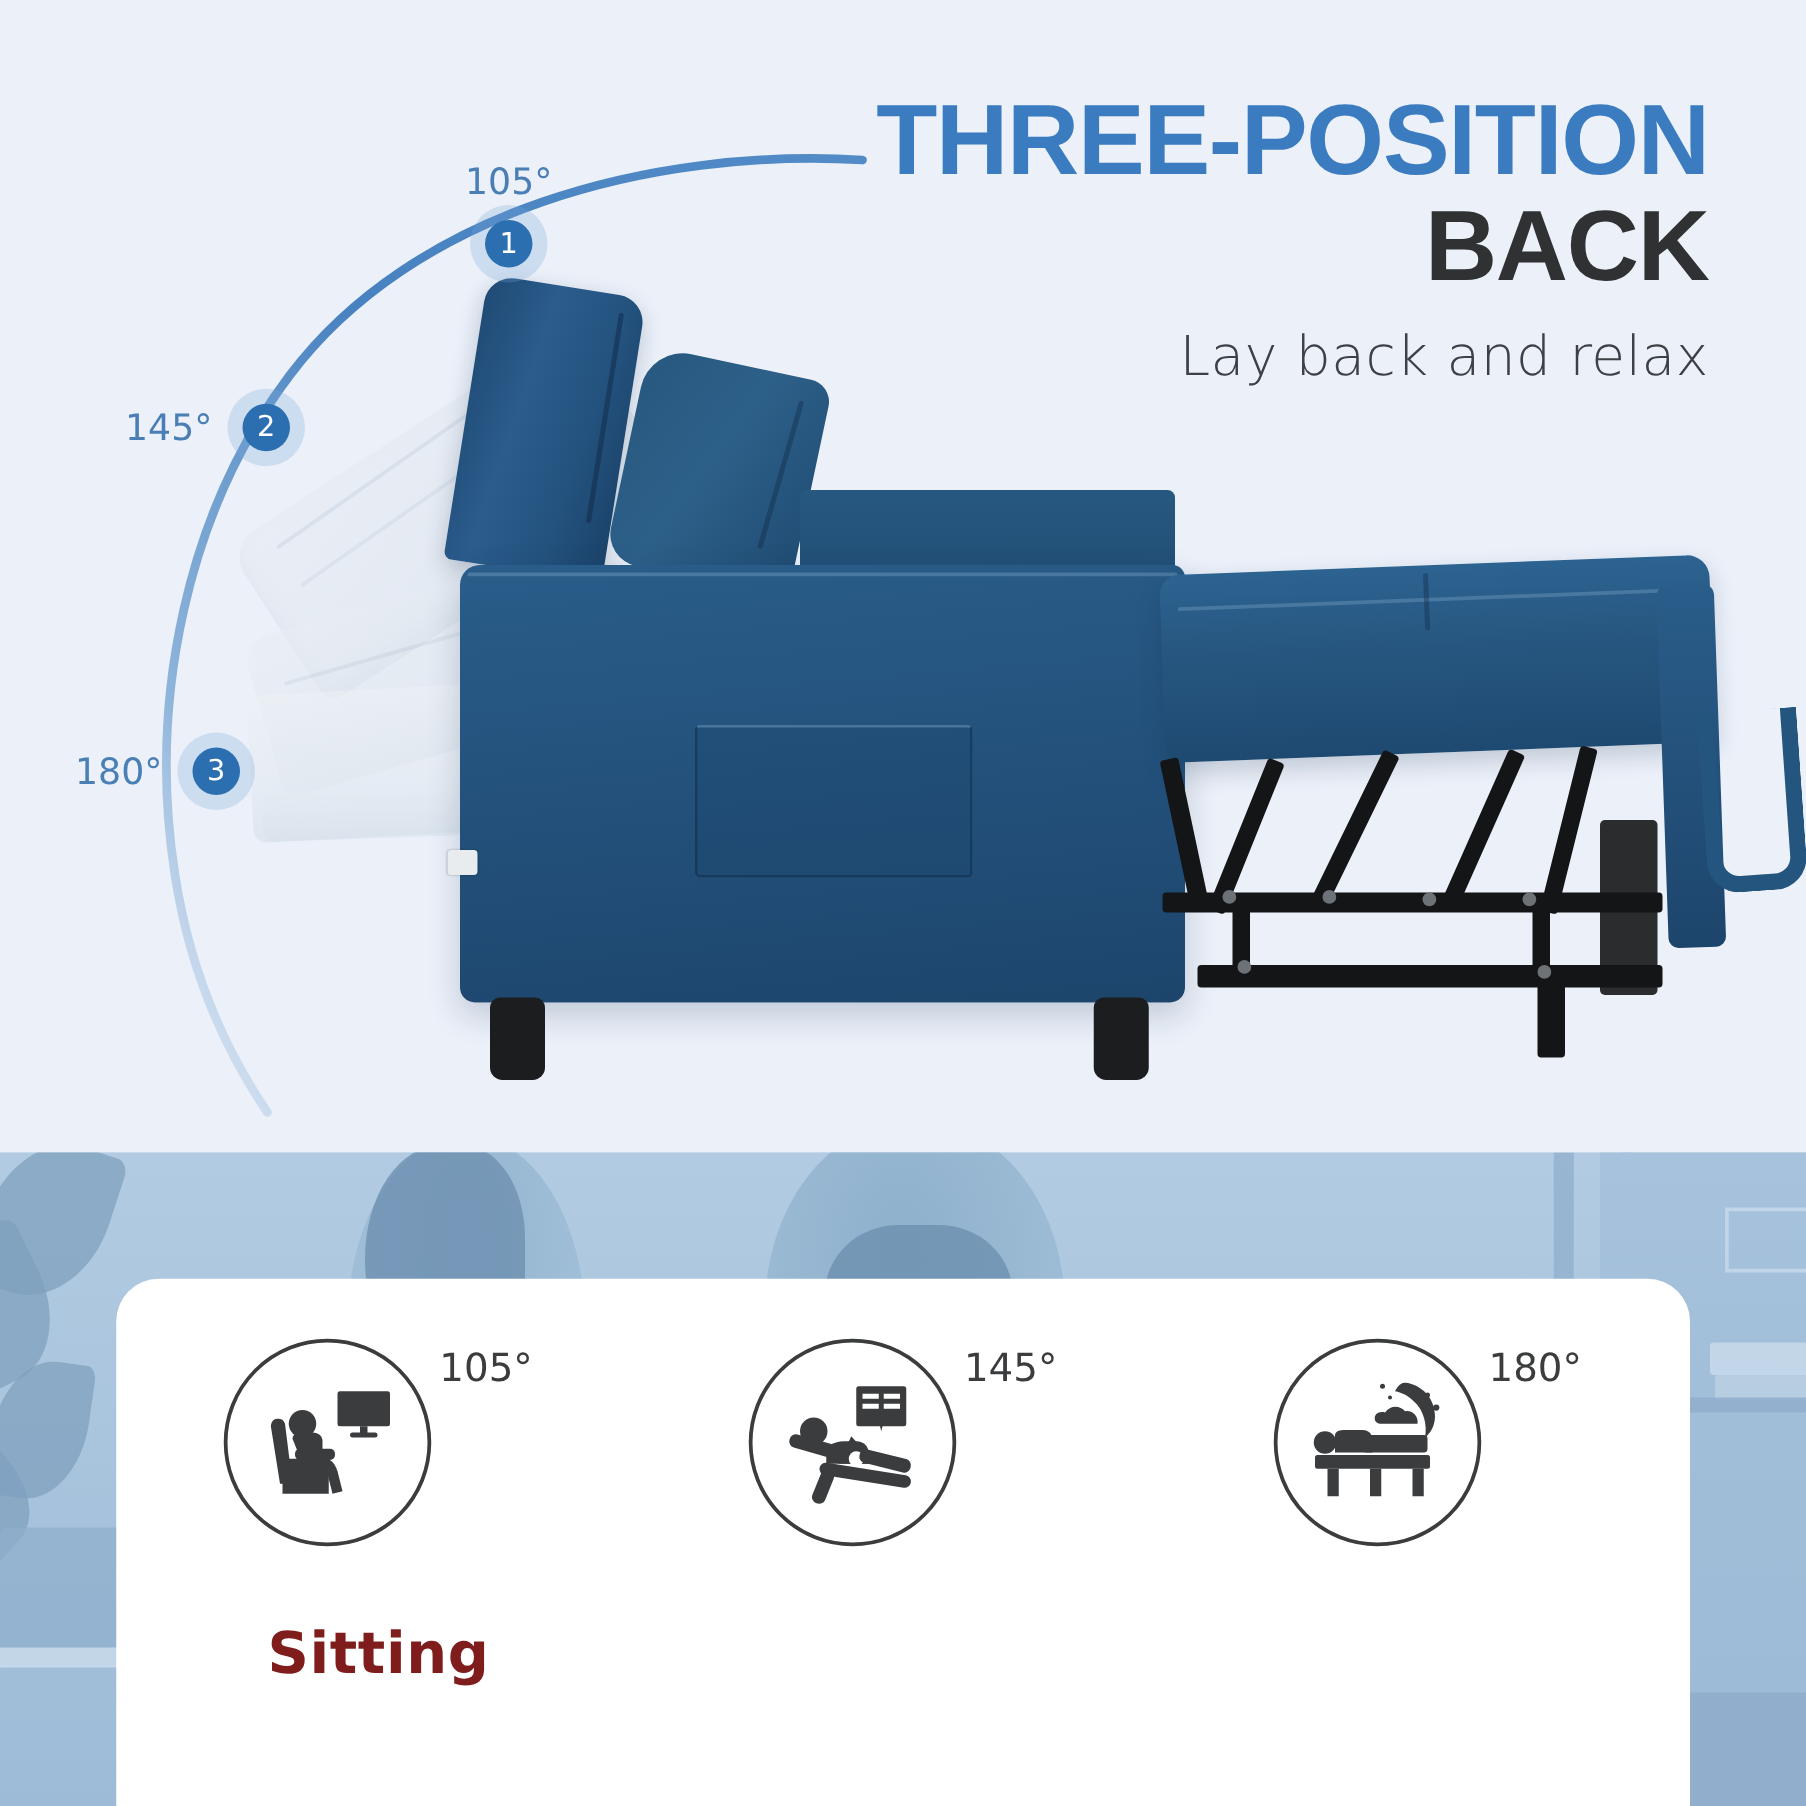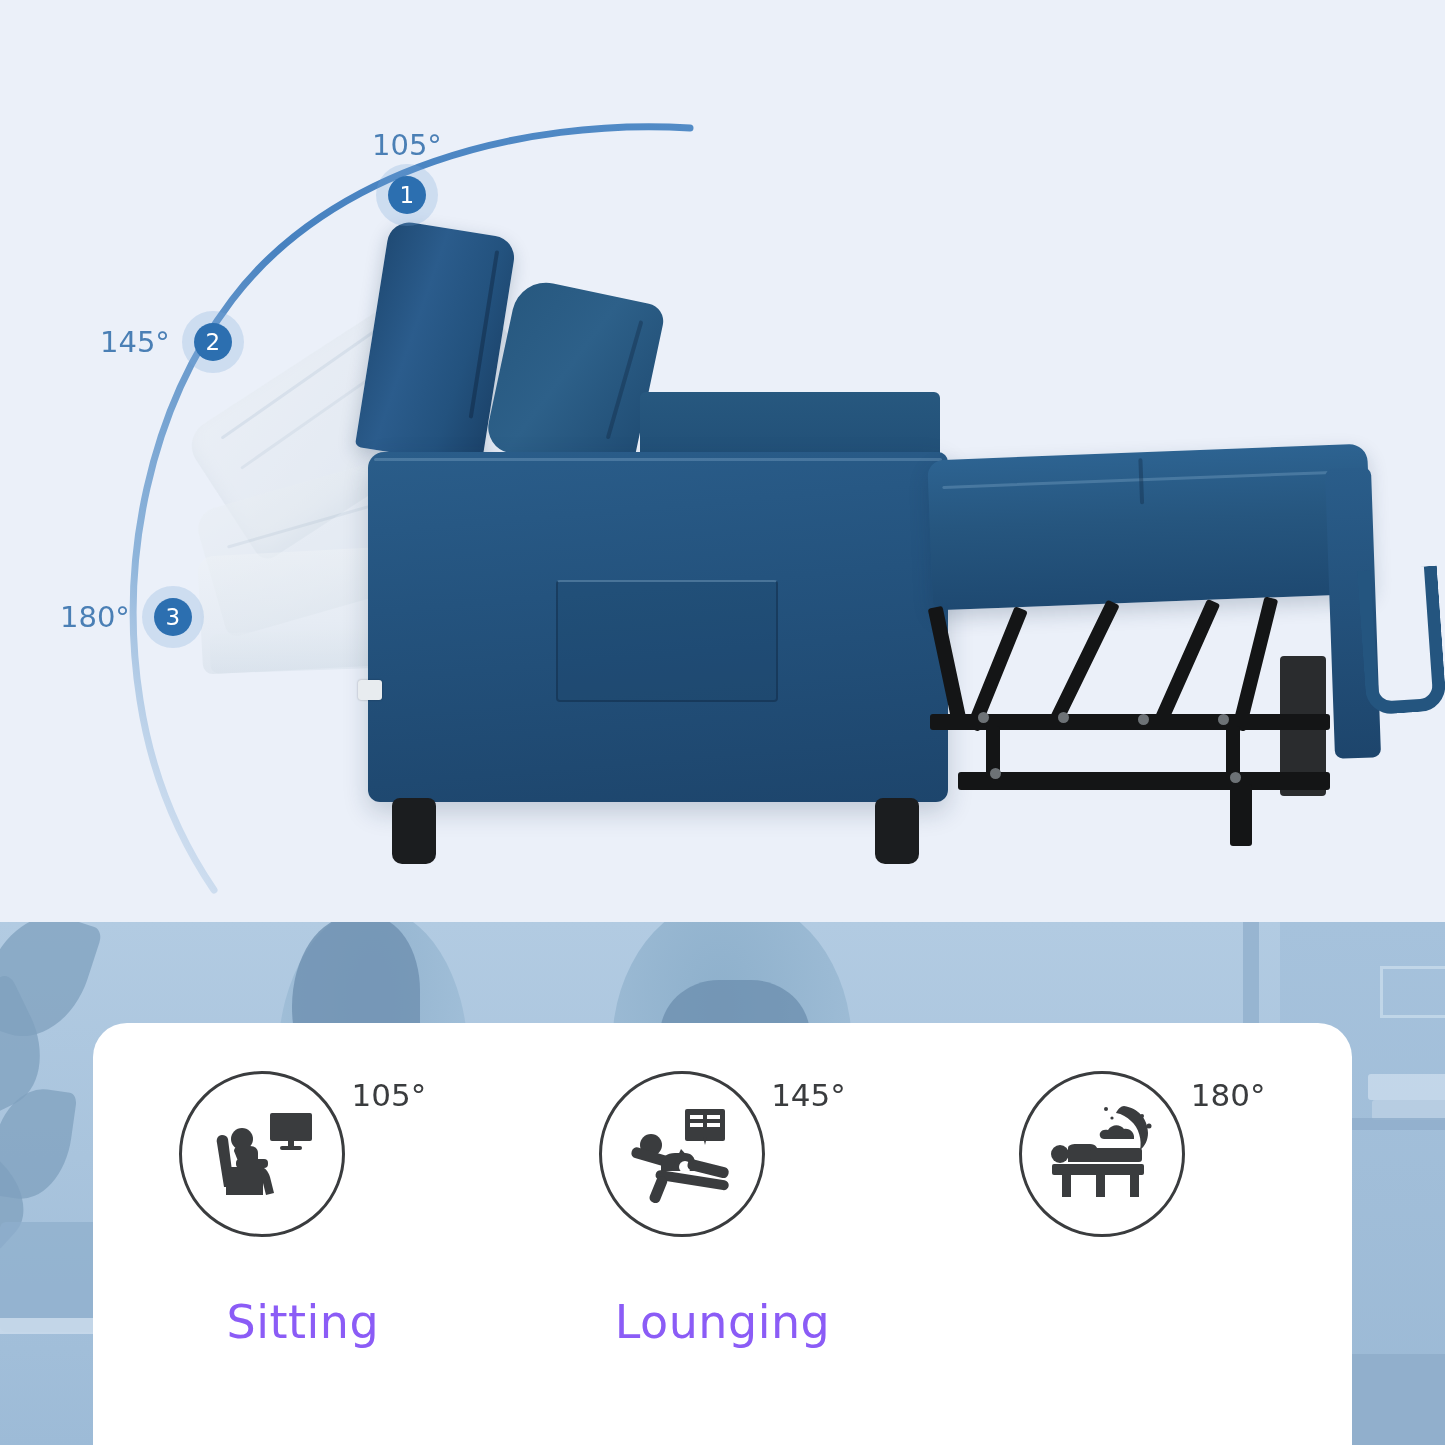--- a/index.html
+++ b/index.html
@@ -281,21 +281,21 @@
     border:3px solid #3a3c3e;
     display:flex;align-items:center;justify-content:center;
     position:relative;flex:0 0 auto;
   }
   .ang{
     font-size:31px;color:#3a3c3e;font-weight:400;
     font-family:"DejaVu Sans", sans-serif;
     margin-left:6px;margin-top:6px;white-space:nowrap;
   }
   .flabel{
-    margin-top:58px;font-size:46px;font-weight:400;color:#8b5cf6;
+    margin-top:58px;font-size:46px;font-weight:700;color:#7f1d1d;
     font-family:"DejaVu Sans", sans-serif;letter-spacing:.5px;
   }
   .circle svg{display:block;}
 </style>
 </head>
 <body>
 
 <div class="page">
 
   <div class="top-panel">
@@ -371,20 +371,25 @@
         <div class="bar b10"></div>
         <div class="rivet" style="left:48px;top:116px;"></div>
         <div class="rivet" style="left:128px;top:116px;"></div>
         <div class="rivet" style="left:208px;top:118px;"></div>
         <div class="rivet" style="left:288px;top:118px;"></div>
         <div class="rivet" style="left:60px;top:172px;"></div>
         <div class="rivet" style="left:300px;top:176px;"></div>
       </div>
     </div>
 
+    <div class="headline">
+      <div class="line1">THREE-POSITION</div>
+      <div class="line2">BACK</div>
+      <div class="sub">Lay back and relax</div>
+    </div>
   </div>
 
   <div class="bottom-panel">
     <div class="bg-wall"></div>
     <div class="bg-plant">
       <span class="leaf lf1"></span>
       <span class="leaf lf2"></span>
       <span class="leaf lf3"></span>
       <span class="leaf lf4"></span>
     </div>
@@ -443,21 +448,20 @@
                 <path d="M34 60 C34 52 40 48 48 48 L58 48 C64 48 68 52 68 58 L68 66 L34 66 Z"></path>
                 <path d="M54 44 L74 66 L44 66 Z"></path>
                 <circle cx="58" cy="62" r="6" fill="#ffffff"></circle>
                 <rect x="60" y="58" width="42" height="11" rx="5" transform="rotate(14 80 64)"></rect>
                 <rect x="28" y="70" width="74" height="10" rx="5" transform="rotate(9 64 76)"></rect>
                 <rect x="26" y="70" width="11" height="28" rx="5" transform="rotate(22 30 84)"></rect>
               </svg>
             </div>
             <span class="ang">145°</span>
           </div>
-          <div class="flabel">Lounging</div>
         </div>
 
         <div class="feature">
           <div class="icon-row">
             <div class="circle">
               <svg width="112" height="96" viewBox="0 0 112 96" fill="#3a3c3e">
                 <path d="M78 0 C92 2 102 13 102 27 C102 34 99 40 94 44 C96 34 93 22 85 15 C81 11 76 8 70 7 C72 3 75 0 78 0 Z"></path>
                 <path d="M62 24 C66 18 74 18 78 23 C84 22 89 27 88 33 L58 33 C55 33 53 30 54 27 C55 24 59 23 62 24 Z"></path>
                 <circle cx="60" cy="3" r="2"></circle>
                 <circle cx="96" cy="10" r="2"></circle>

